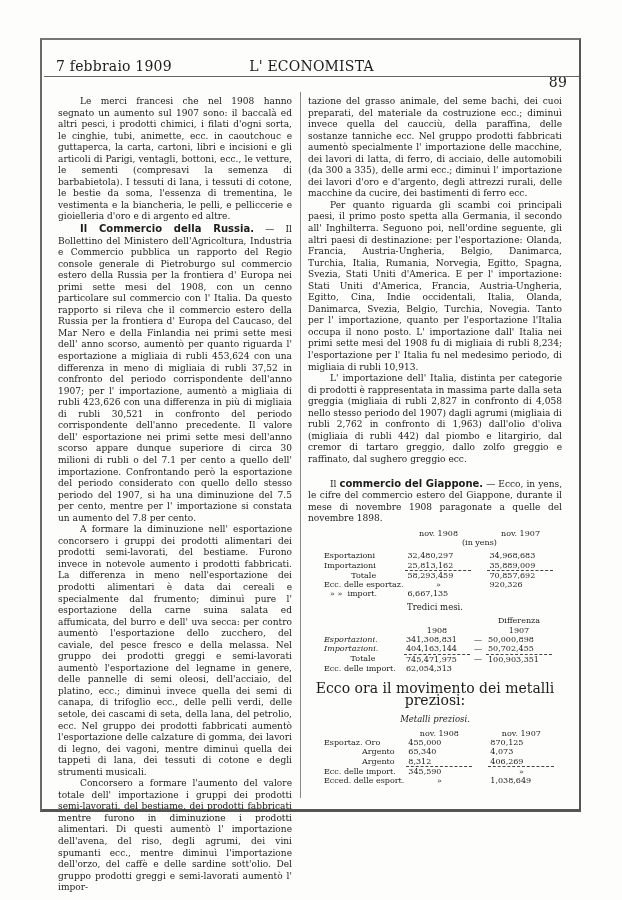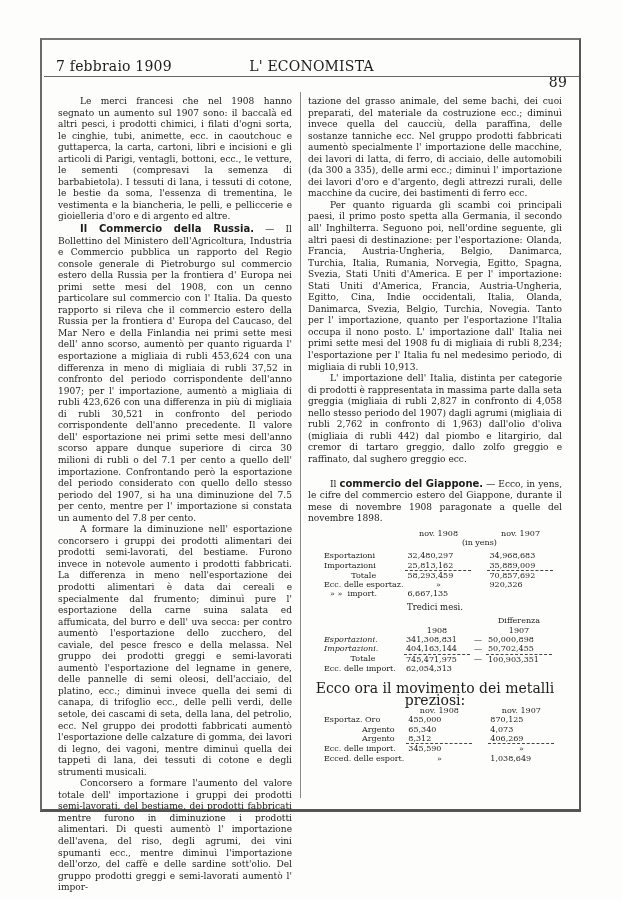--- a/index.html
+++ b/index.html
@@ -151,20 +151,21 @@
     <tr>
       <td>Ecc. delle import.</td>
       <td class="num">62,054,313</td>
           <td></td>
           <td></td>
     </tr>
   </tbody>
     </table>
 
   <div class="note">Ecco ora il movimento dei metalli preziosi:</div>
+  <div class="caption it" style="margin-top:8px;">Metalli preziosi.</div>
 
   <table class="tbl">
     <tbody>
         <tr>
       <td style="width:78px"></td>
       <td class="ctr" style="width:62px">nov. 1908</td>
       <td style="width:12px"></td>
       <td class="ctr" style="width:62px">nov. 1907</td>
     </tr>
     <tr>

